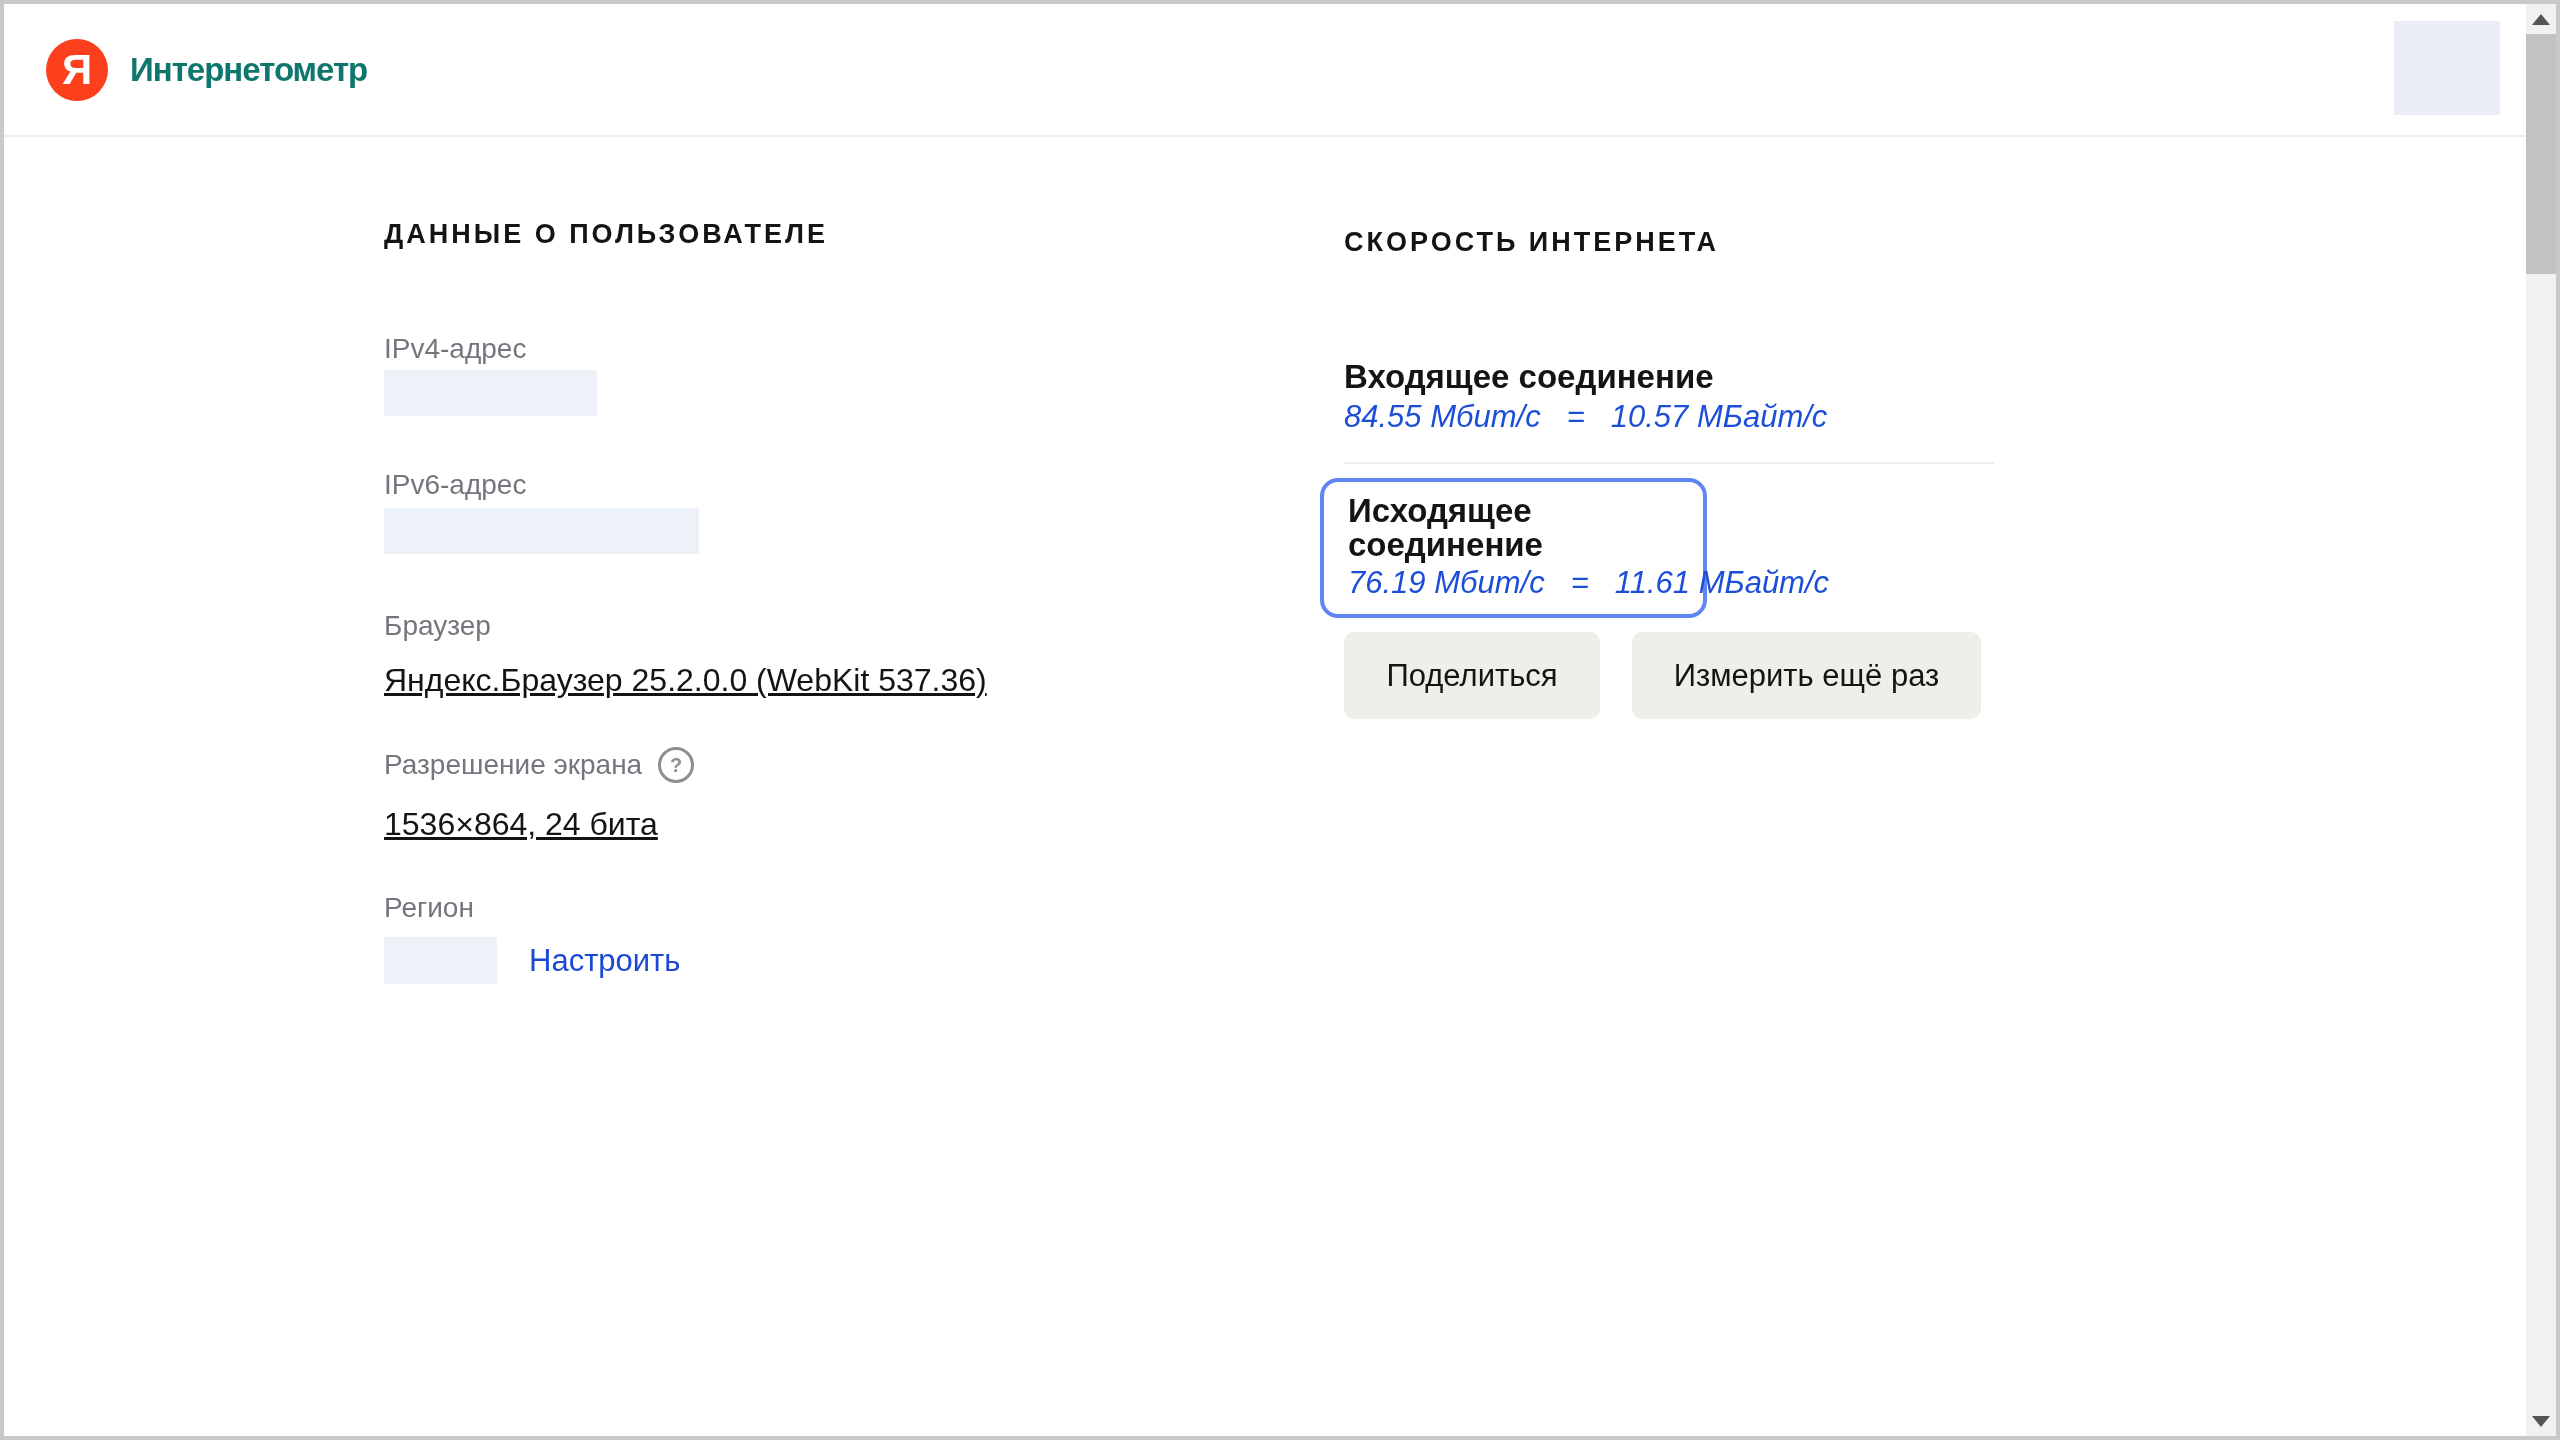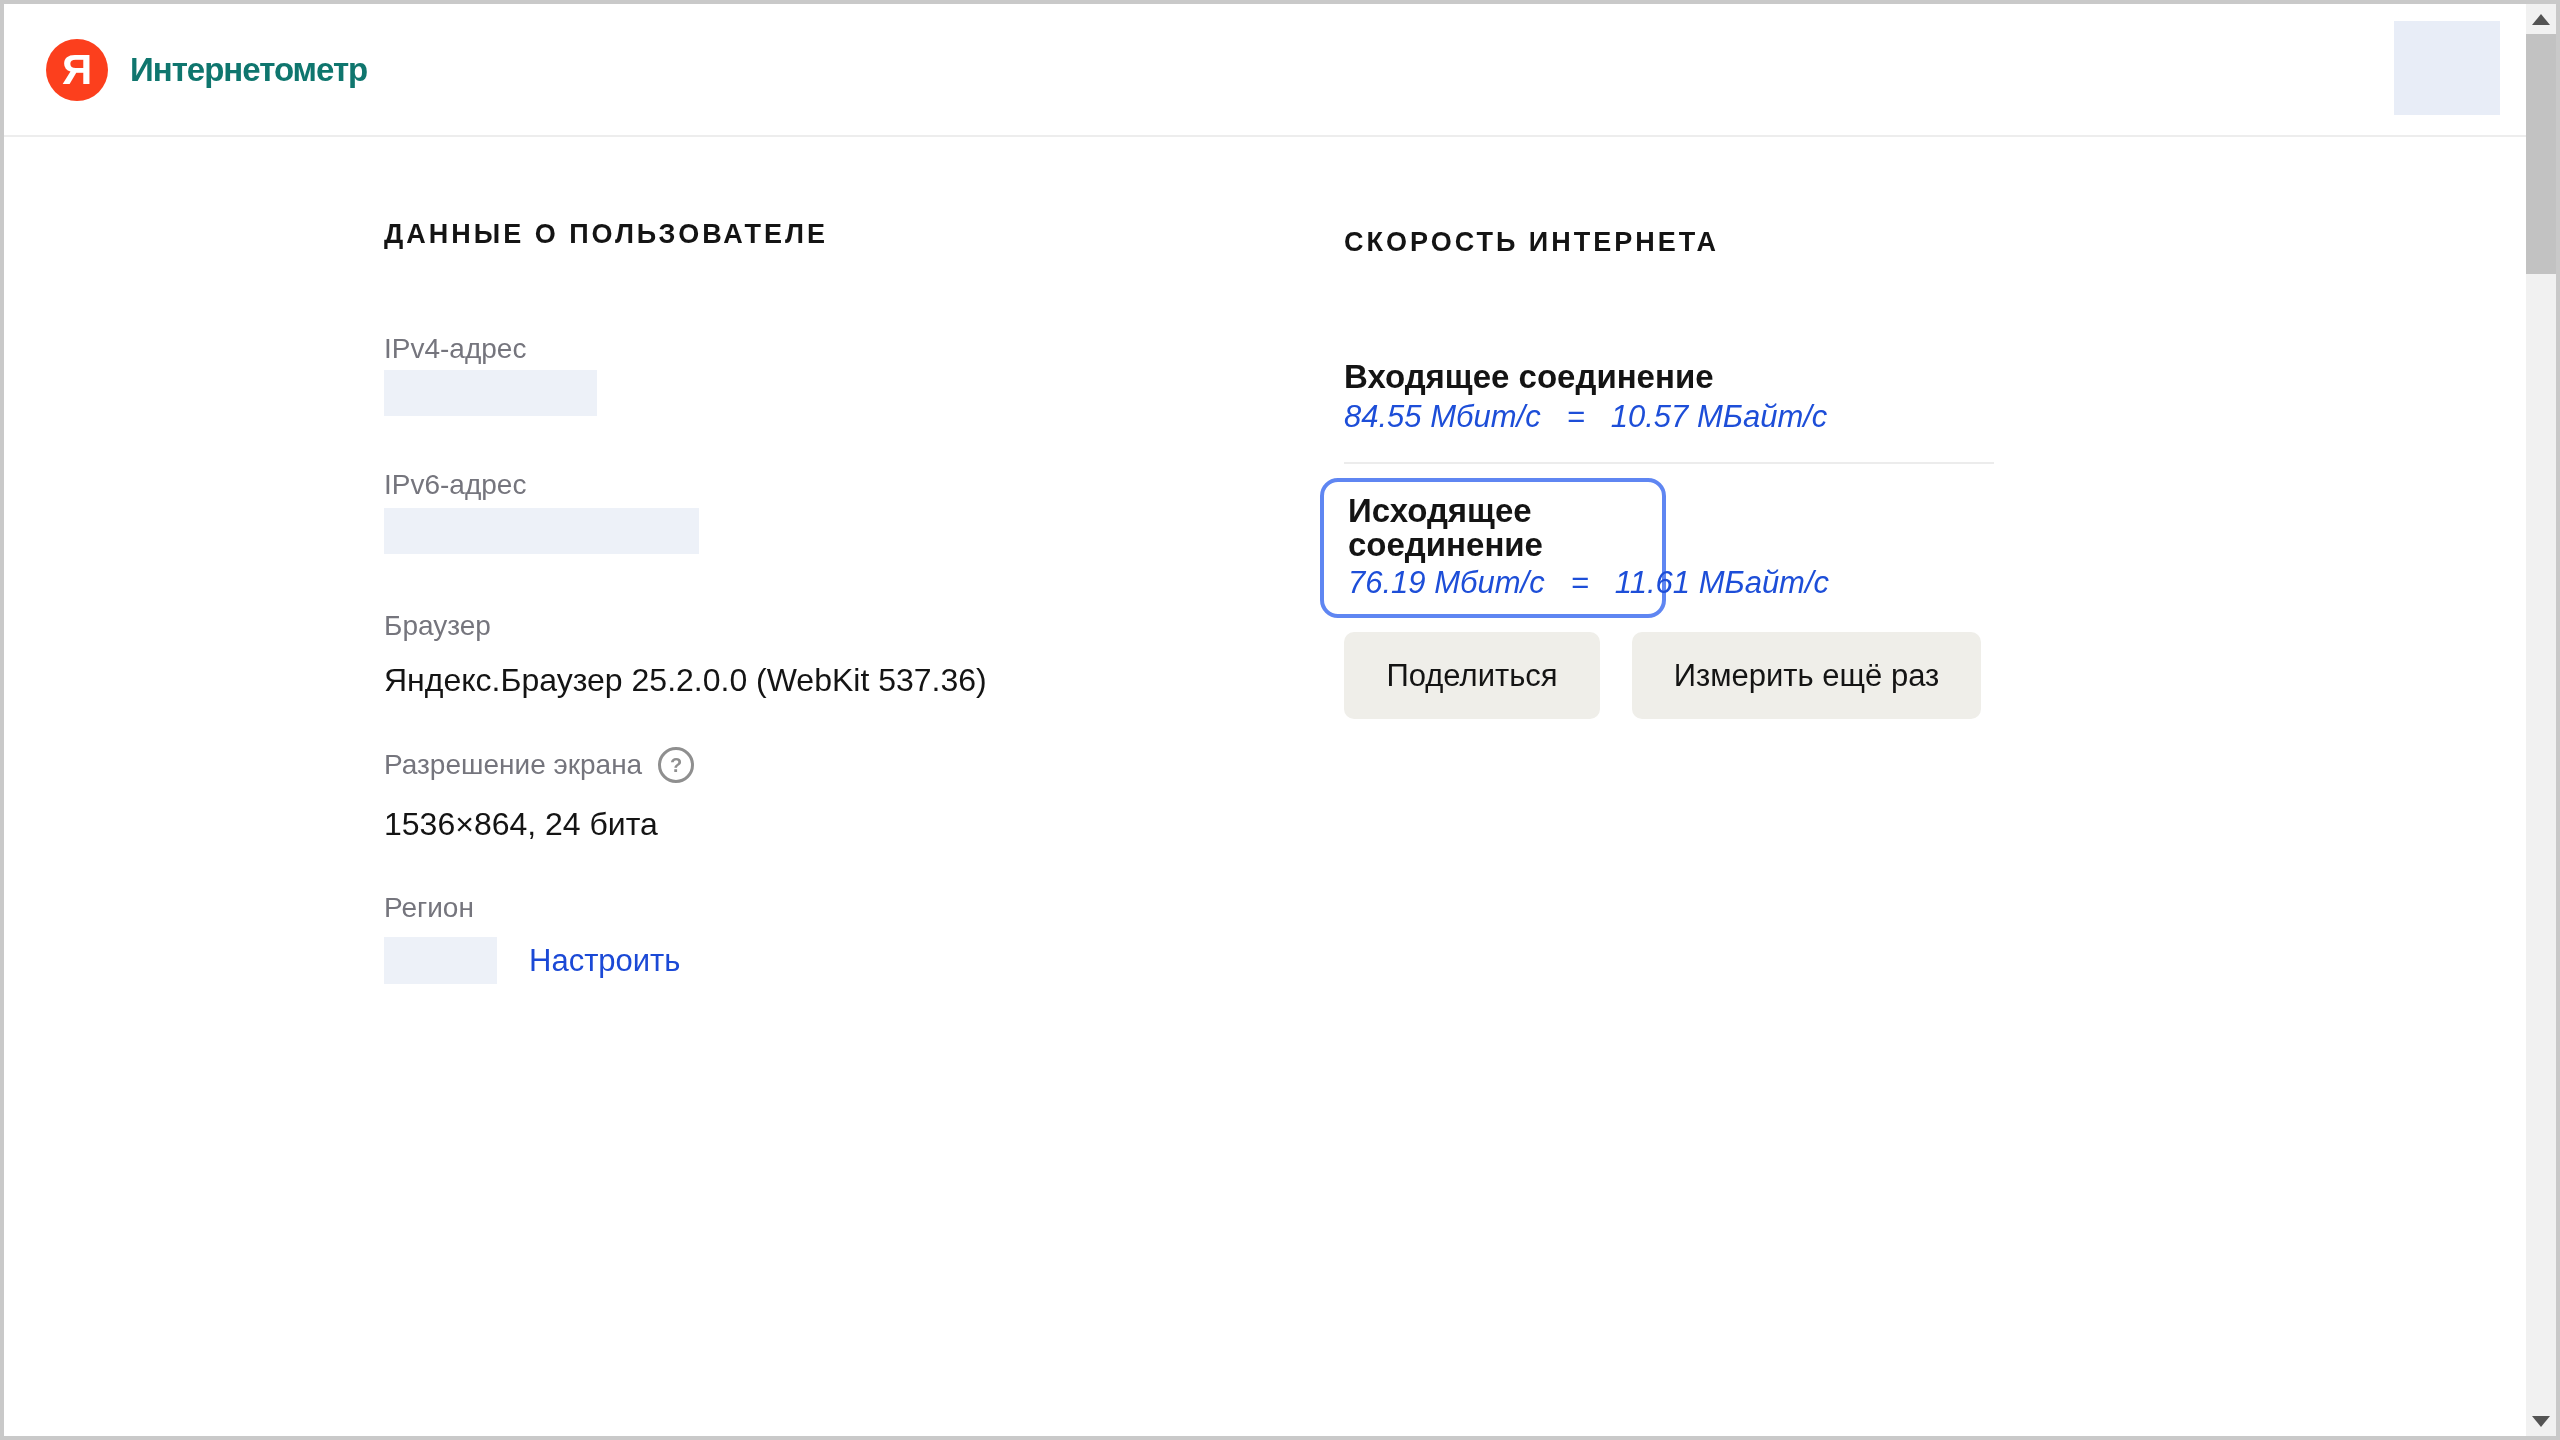--- a/index.html
+++ b/index.html
@@ -92,21 +92,21 @@
   .lbl-brow   { margin-top:55px; }
   .lbl-res    { margin-top:48px; }
   .lbl-region { margin-top:48px; }
 
   .redacted { background:#edf1f8; }
   .redact-ipv4   { margin-top:4px; width:213px; height:46px; }
   .redact-ipv6   { margin-top:6px; width:315px; height:46px; }
   .redact-region { width:113px; height:47px; }
 
   .field-value {
-    font-size:32px; color:#141414; line-height:38px;
+    font-size:32px; color:#141414; line-height:38px;text-decoration:underline;
   }
   .val-browser { margin-top:18px; }
   .val-res     { margin-top:22px; }
 
   .help-icon {
     display:inline-flex; align-items:center; justify-content:center;
     width:30px; height:30px; margin-left:16px;
     border:3px solid #8f8f8f; border-radius:50%;
     color:#8f8f8f; font-size:20px; font-weight:700;
     box-sizing:content-box; cursor:pointer; flex:0 0 auto;
@@ -129,21 +129,21 @@
     white-space:nowrap;
     font-style:italic;
   }
   .speed-values .eq { margin:0 26px; }
   .speed-divider {
     margin-top:28px; height:0;
     border-top:2px solid #ececec; width:650px;
   }
   .upload-card {
     margin-top:14px; margin-left:-24px;
-    width:346px; box-sizing:border-box;
+    width:387px; box-sizing:border-box;
     border:4px solid #5f86f2; border-radius:18px;
     padding:12px 0 14px 24px;
     background:#ffffff; cursor:pointer;
   }
   .upload-card .speed-values { margin-top:4px; }
   .buttons-row { margin-top:14px; display:flex; gap:32px; }
   .btn {
     height:87px; border:none; border-radius:10px;
     background:#efeee9; color:#141414;
     font-family:"Liberation Sans", sans-serif;

